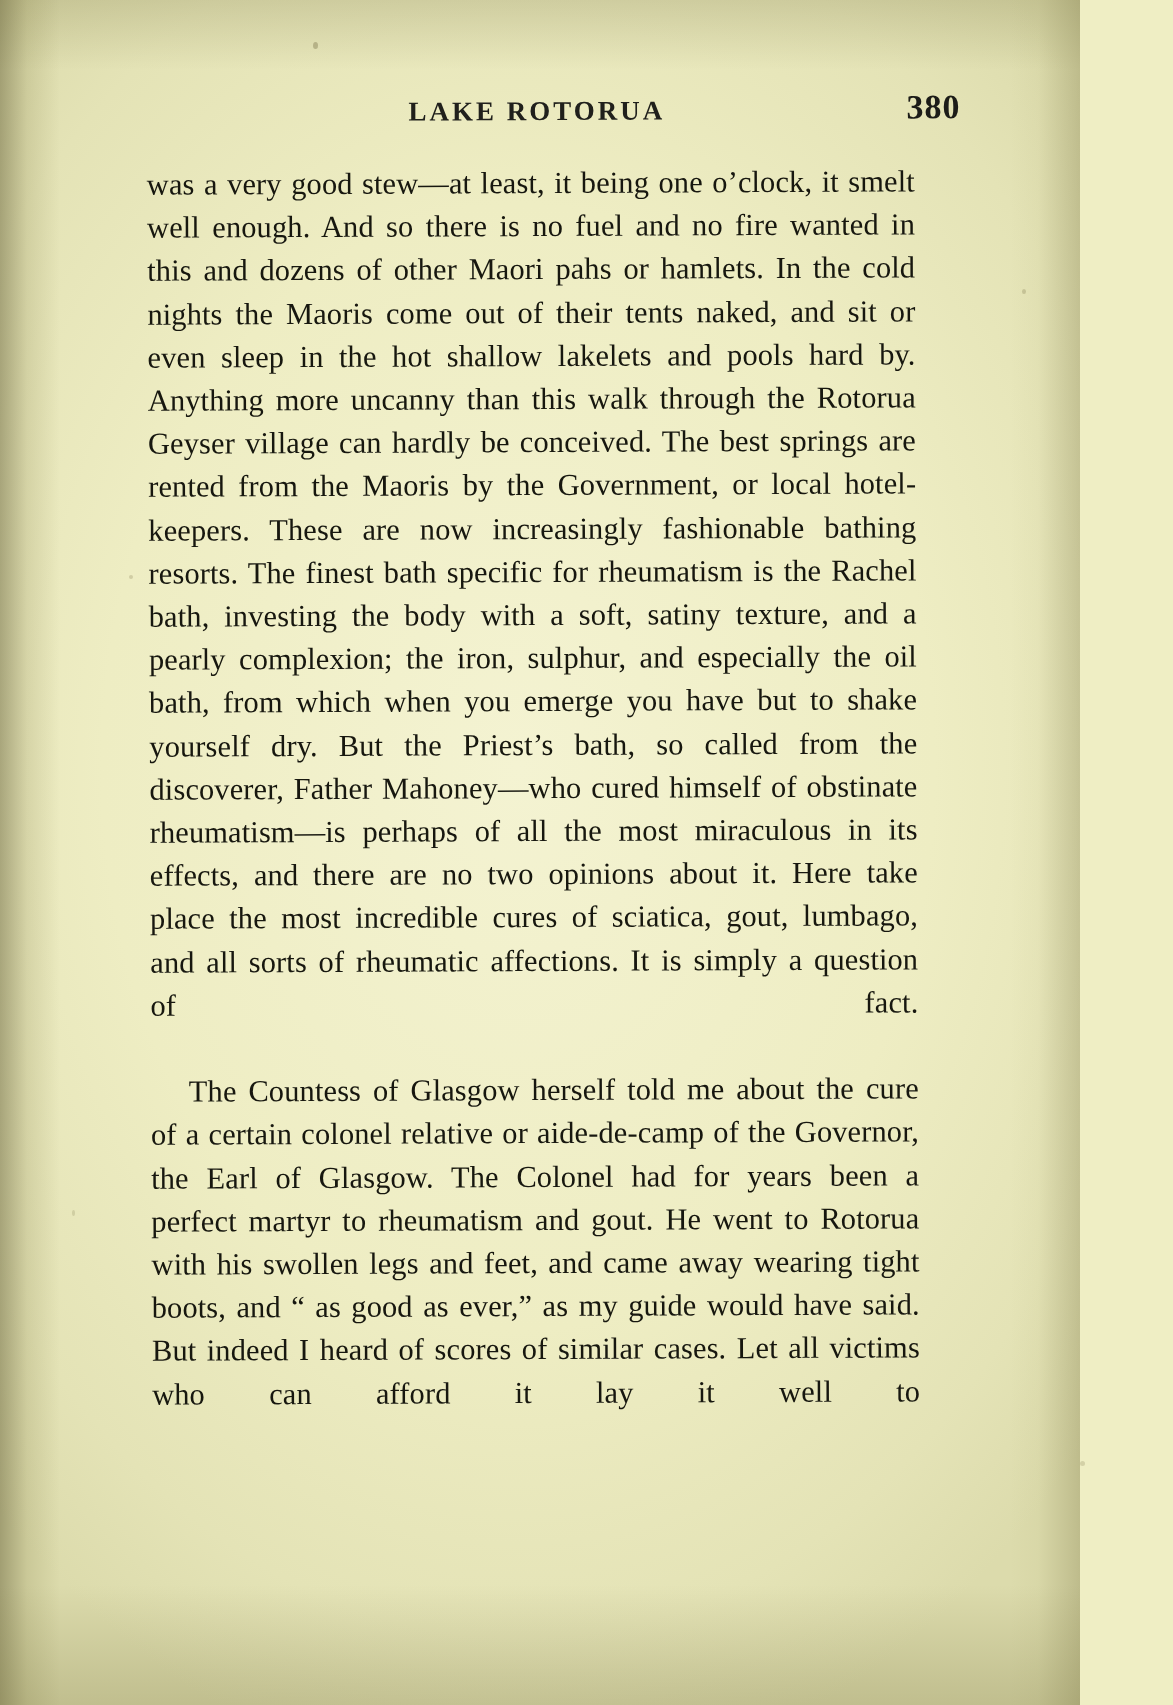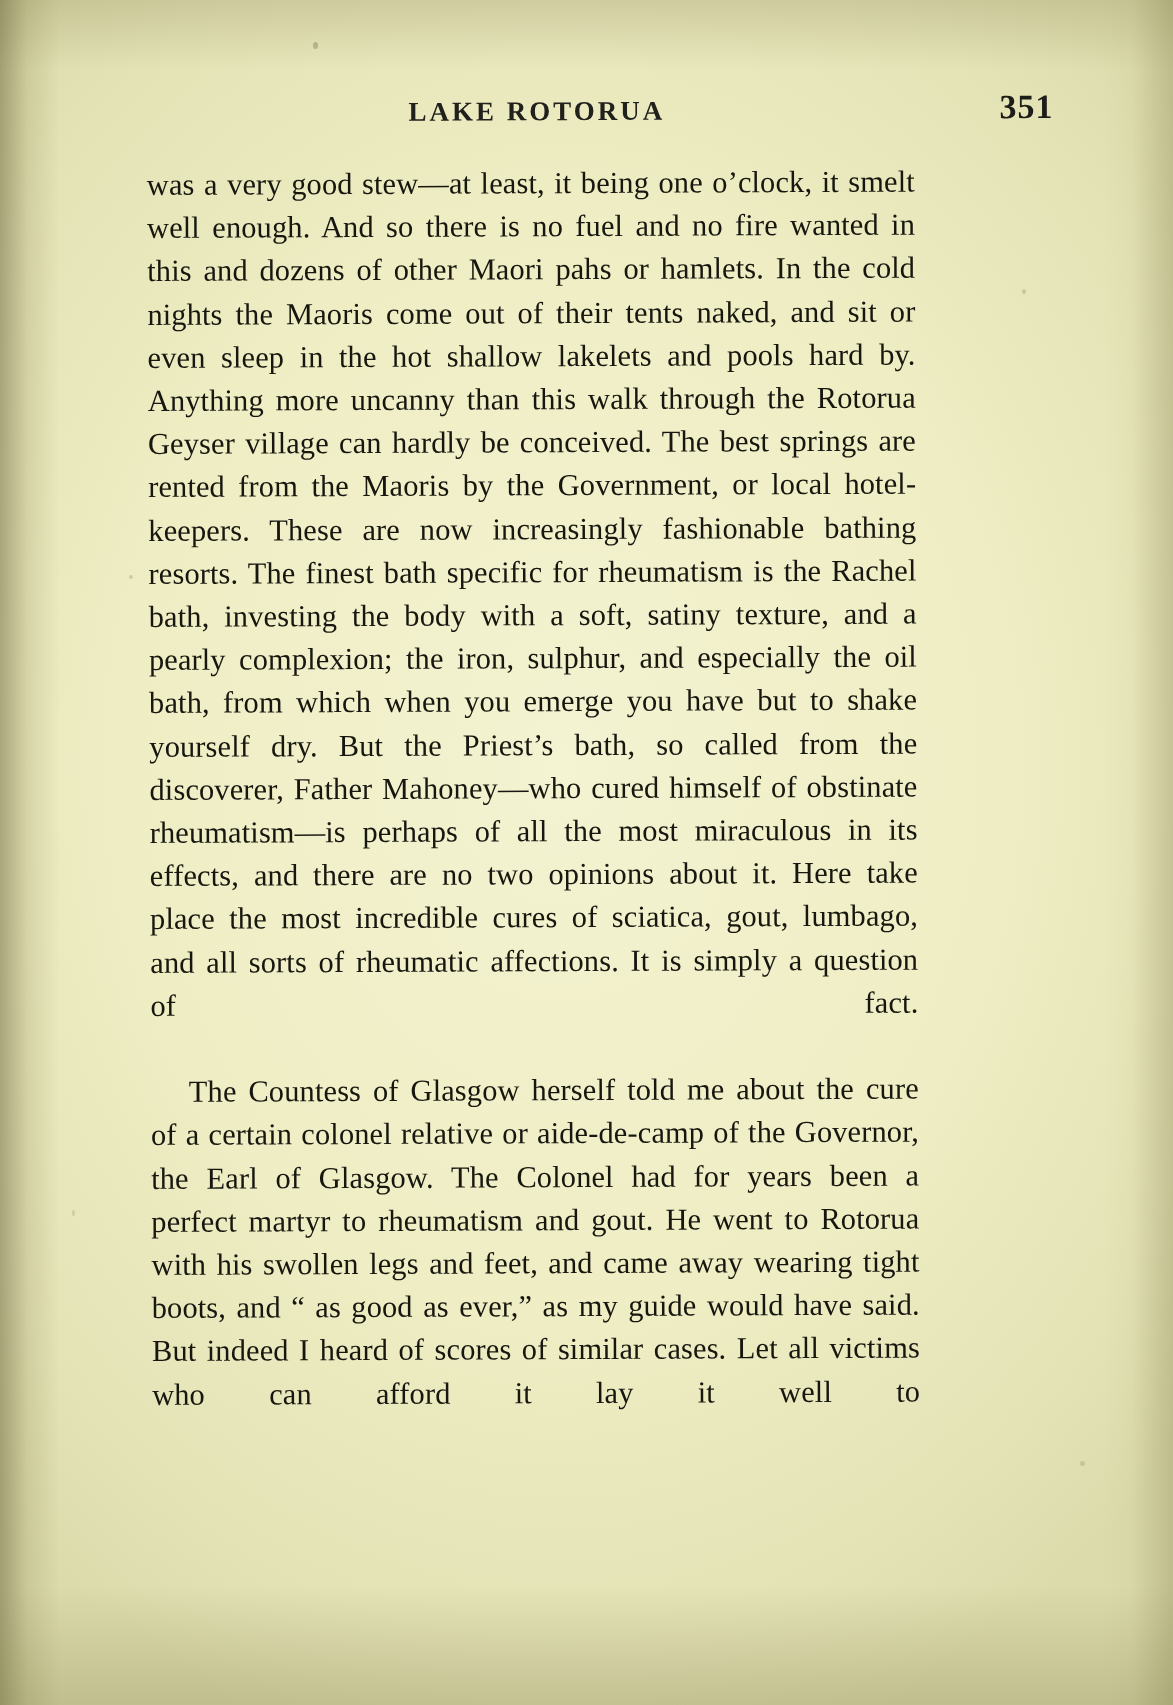--- a/index.html
+++ b/index.html
@@ -10,21 +10,21 @@
     width: 1173px;
     height: 1705px;
     background: #efeec4;
     font-family: "Liberation Serif", serif;
     overflow: hidden;
   }
 
   
   .page {
     position: relative;
-    width: 1173px;
+    width: 1080px;
     height: 1705px;
     background:
       radial-gradient(ellipse 70% 60% at 48% 45%, #f4f3d2 0%, #eeedc3 55%, #e4e3b6 85%, #dcdbac 100%);
     box-sizing: border-box;
   }
 
   
   .gutter-shadow {
     position: absolute;
     left: 0; top: 0;
@@ -139,21 +139,21 @@
 
   <div class="speck" style="left:313px; top:42px; width:5px; height:7px;"></div>
   <div class="speck" style="left:1022px; top:289px; width:4px; height:5px; background:rgba(90,80,40,0.22);"></div>
   <div class="speck" style="left:129px; top:575px; width:4px; height:4px; background:rgba(90,80,40,0.20);"></div>
   <div class="speck" style="left:1080px; top:1461px; width:5px; height:5px; background:rgba(90,80,40,0.18);"></div>
   <div class="speck" style="left:72px; top:1210px; width:3px; height:6px; background:rgba(90,80,40,0.16);"></div>
 
   <div class="skewwrap">
     <div class="header">
       <div class="running-head">LAKE ROTORUA</div>
-      <div class="folio">351</div>
+      <div class="folio">380</div>
     </div>
 
     <div class="textblock">
       <p class="para">was a very good stew—at least, it being one o’clock, it smelt well enough.  And so there is no fuel and no fire wanted in this and dozens of other Maori pahs or hamlets. In the cold nights the Maoris come out of their tents naked, and sit or even sleep in the hot shallow lakelets and pools hard by.  Anything more uncanny than this walk through the Rotorua Geyser village can hardly be conceived.  The best springs are rented from the Maoris by the Government, or local hotel-keepers.  These are now increasingly fashionable bathing resorts.  The finest bath specific for rheumatism is the Rachel bath, investing the body with a soft, satiny texture, and a pearly complexion; the iron, sulphur, and especially the oil bath, from which when you emerge you have but to shake yourself dry.  But the Priest’s bath, so called from the discoverer, Father Mahoney—who cured himself of obstinate rheumatism—is perhaps of all the most miraculous in its effects, and there are no two opinions about it.  Here take place the most incredible cures of sciatica, gout, lumbago, and all sorts of rheumatic affections.  It is simply a question of fact.</p>
       <p class="para indent">The Countess of Glasgow herself told me about the cure of a certain colonel relative or aide-de-camp of the Governor, the Earl of Glasgow.  The Colonel had for years been a perfect martyr to rheumatism and gout.  He went to Rotorua with his swollen legs and feet, and came away wearing tight boots, and “ as good as ever,” as my guide would have said.  But indeed I heard of scores of similar cases.  Let all victims who can afford it lay it well to</p>
     </div>
   </div>
 
 </div>
 

